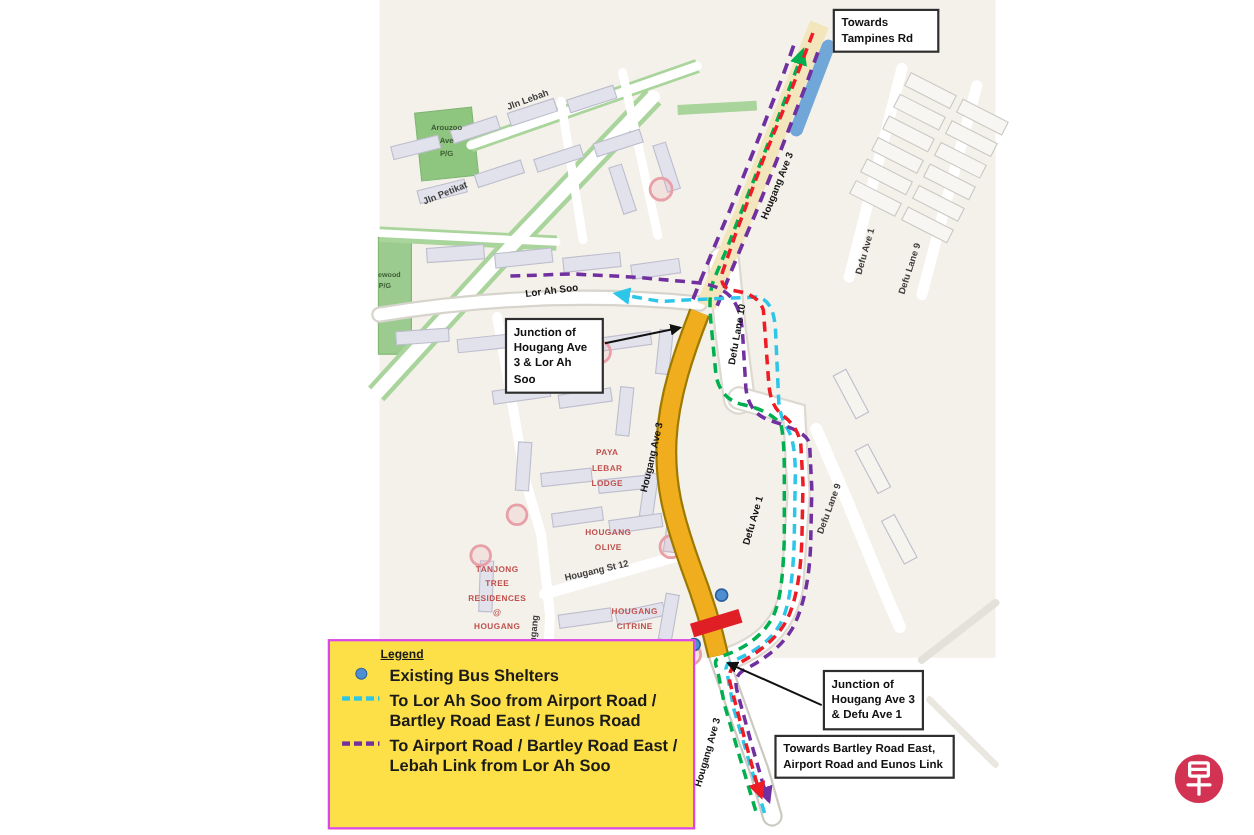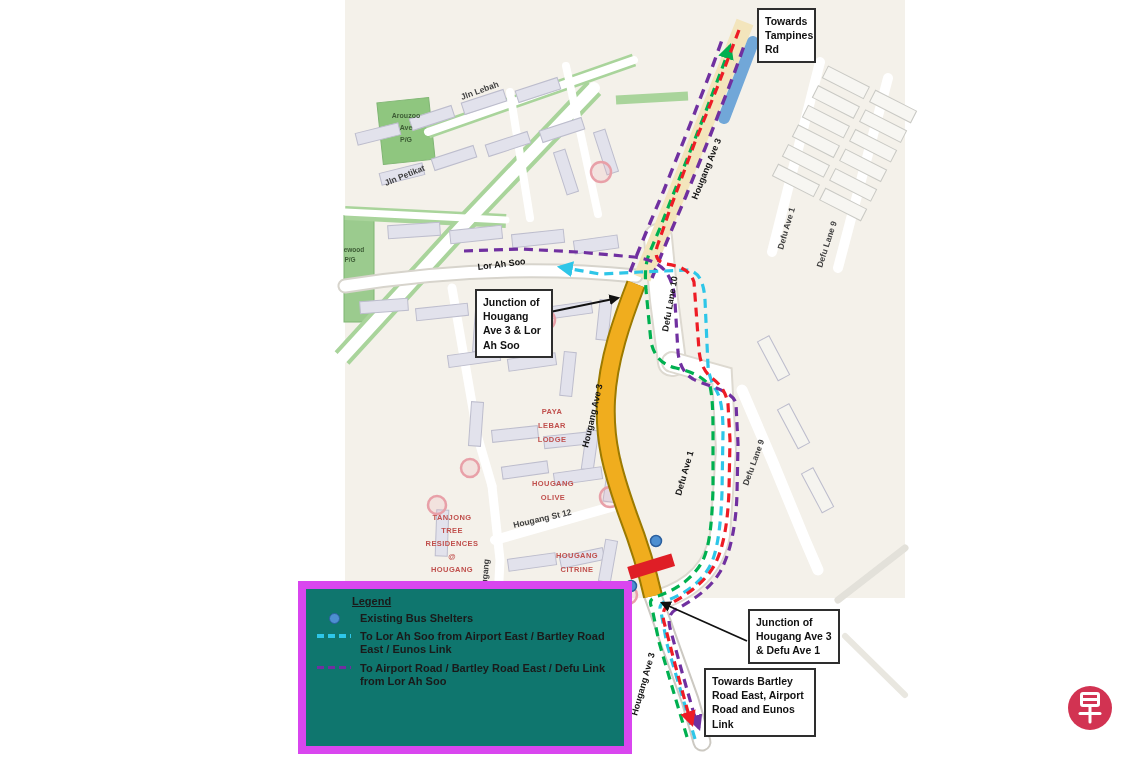--- a/index.html
+++ b/index.html
@@ -3,31 +3,31 @@
 <meta charset="utf-8">
 <style>
   html,body{margin:0;padding:0;}
   body{width:1140px;height:759px;position:relative;background:#ffffff;
        font-family:"Liberation Sans", sans-serif;overflow:hidden;}
   #stage{position:absolute;inset:0;}
   svg text{font-family:"Liberation Sans", sans-serif;}
 
   .box{position:absolute;background:#fff;border:2px solid #2e2e2e;color:#111;
        font-weight:bold;font-size:10.5px;line-height:1.35;padding:4px 6px;box-sizing:border-box;}
-  #towards-tampines{left:757px;top:8px;width:59px;}
-  #junction-lorahsoo{left:459px;top:289px;width:78px;margin-left:16px;}
+  #towards-tampines{left:757px;top:8px;width:97px;}
+  #junction-lorahsoo{left:459px;top:289px;width:90px;}
   #junction-defu{left:748px;top:609px;width:92px;}
-  #towards-bartley{left:704px;top:668px;width:112px;}
-
-  #legend{position:absolute;left:298px;top:581px;width:334px;height:173px;background:#0f766e;
-          border:8px solid #d946ef;box-sizing:border-box;color:#1a1a1a;}
+  #towards-bartley{left:704px;top:668px;width:164px;}
+
+  #legend{position:absolute;left:298px;top:581px;width:334px;height:173px;background:#fde047;
+          border:2px solid #d946ef;box-sizing:border-box;color:#1a1a1a;}
   .lg-title{margin:6px 0 5px 46px;font-size:11px;font-weight:bold;text-decoration:underline;}
   .lg-row{display:flex;align-items:flex-start;margin:0 6px 5px 10px;}
   .lg-swatch{width:36px;display:flex;justify-content:center;align-items:center;height:12px;flex:0 0 36px;margin-right:8px;}
-  .lg-label{font-size:11px;font-weight:600;line-height:1.2;}
+  .lg-label{font-size:15px;font-weight:600;line-height:1.2;}
   .sw-bus{width:11px;height:11px;border-radius:50%;background:#4D8FD1;border:1.5px solid #2B5F9E;box-sizing:border-box;}
   .sw-bridge{width:30px;height:8px;background:#DF1E26;border-radius:2px;}
   .sw-closure{width:30px;height:8px;background:#F0AD1E;border:1.5px solid #9C7A00;border-radius:3px;box-sizing:border-box;}
   .sw-dash{width:34px;height:3.5px;}
   .d-green{background:repeating-linear-gradient(90deg,#00B050 0 7px,transparent 7px 11px);}
   .d-cyan{background:repeating-linear-gradient(90deg,#2EC6E8 0 7px,transparent 7px 11px);}
   .d-purple{background:repeating-linear-gradient(90deg,#7030A0 0 7px,transparent 7px 11px);}
   .d-red{background:repeating-linear-gradient(90deg,#EE1C25 0 7px,transparent 7px 11px);}
 
   #zb-logo{position:absolute;left:1066px;top:684px;width:48px;height:48px;}
@@ -237,27 +237,27 @@
   <div class="lg-row">
     <span class="lg-swatch">
           <span class="sw-bus"></span>
         </span>
     <span class="lg-label">Existing Bus Shelters</span>
   </div>
   <div class="lg-row">
     <span class="lg-swatch">
           <span class="sw-dash d-cyan"></span>
         </span>
-    <span class="lg-label">To Lor Ah Soo from Airport East / Bartley Road East / Eunos Link</span>
+    <span class="lg-label">To Lor Ah Soo from Airport Road / Bartley Road East / Eunos Road</span>
   </div>
   <div class="lg-row">
     <span class="lg-swatch">
           <span class="sw-dash d-purple"></span>
         </span>
-    <span class="lg-label">To Airport Road / Bartley Road East / Defu Link from Lor Ah Soo</span>
+    <span class="lg-label">To Airport Road / Bartley Road East / Lebah Link from Lor Ah Soo</span>
   </div>
 </div>
 
 
 <svg id="zb-logo" viewBox="0 0 48 48">
   <circle cx="24" cy="24" r="22" fill="#D23352"></circle>
   <g stroke="#ffffff" stroke-width="3" fill="none" stroke-linecap="round">
     <rect x="15.5" y="9.5" width="17" height="12" rx="1.5"></rect>
     <line x1="15.5" y1="15.5" x2="32.5" y2="15.5"></line>
     <line x1="24" y1="21.5" x2="24" y2="38"></line>

